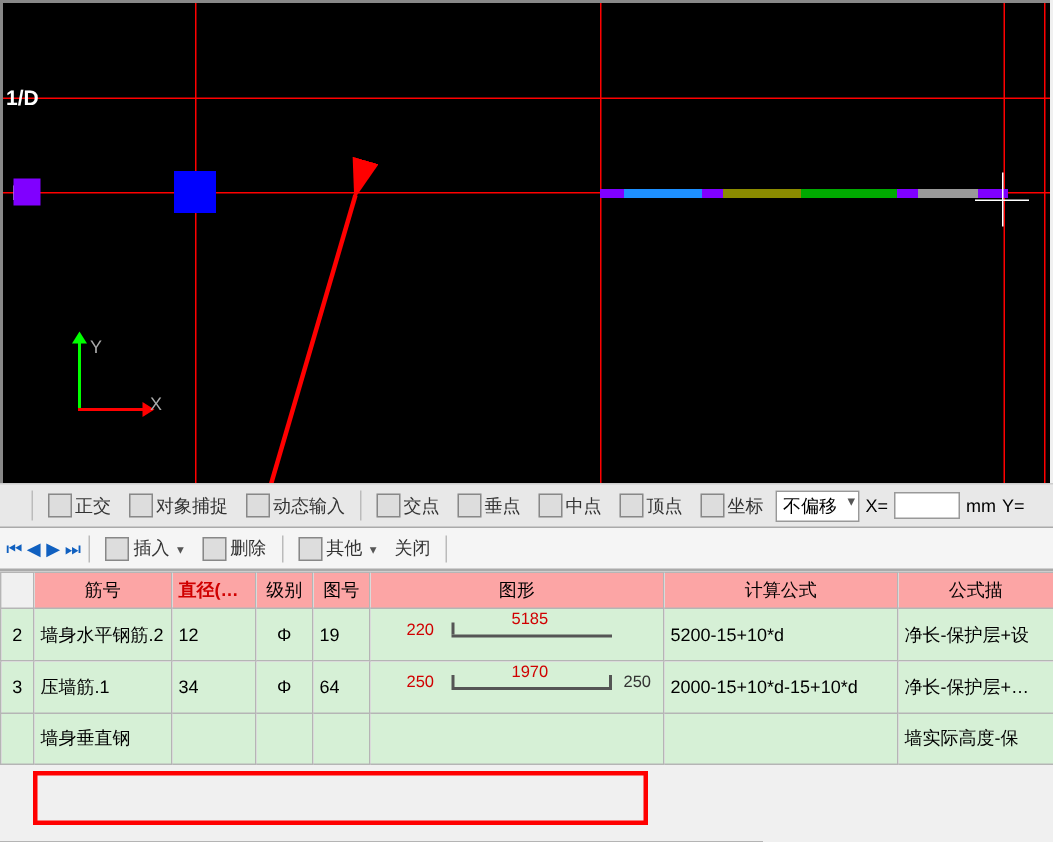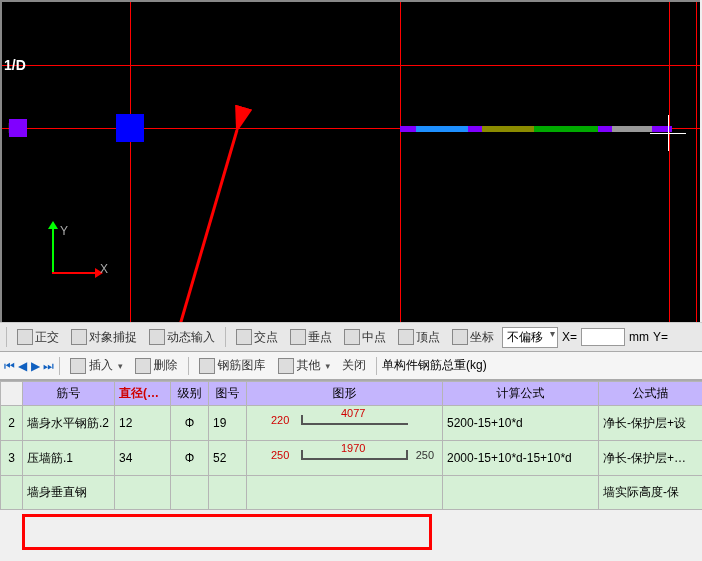--- a/index.html
+++ b/index.html
@@ -24,40 +24,40 @@
   .colored-bar { position: absolute; height: 6px; }
   .cb-blue { background: #1e90ff; }
   .cb-purple { background: #8000ff; }
   .cb-olive { background: #8b8b00; }
   .cb-green { background: #00aa00; }
   .cb-grey { background: #999; }
   .cursor-cross-h { position: absolute; height: 1px; background: #fff; }
   .cursor-cross-v { position: absolute; width: 1px; background: #fff; }
 
   
-  .statusbar { height: 30px; background: #e8e8e8; border-top: 1px solid #ccc; border-bottom: 1px solid #aaa; display: flex; align-items: center; padding: 0 4px; gap: 4px; }
+  .statusbar { height: 30px; background: #e8e8e8; border-top: 1px solid #ccc; border-bottom: 1px solid #aaa; display: flex; align-items: center; padding: 0 4px; gap: 4px; justify-content: center; }
   .s-sep { width: 1px; height: 20px; background: #bbb; margin: 0 2px; }
   .s-btn { display: flex; align-items: center; gap: 2px; padding: 2px 4px; white-space: nowrap; cursor: pointer; color: #333; }
   .s-icon { width: 16px; height: 16px; display: inline-block; border: 1px solid #888; background: #ddd; }
   .s-combo { border: 1px solid #999; background: #fff; padding: 1px 14px 1px 4px; font-size: 12px; position: relative; }
   .s-combo::after { content: "▾"; position: absolute; right: 2px; top: 0; font-size: 10px; color: #555; }
   .s-input { border: 1px solid #999; background: #fff; width: 44px; height: 18px; font-size: 12px; padding: 0 2px; }
   
   
   .toolbar2 { height: 28px; background: #f5f5f5; border-bottom: 1px solid #aaa; display: flex; align-items: center; padding: 0 4px; gap: 2px; }
   .t-sep { width: 1px; height: 18px; background: #bbb; margin: 0 3px; }
   .tbtn { display: flex; align-items: center; gap: 3px; padding: 2px 5px; cursor: pointer; color: #333; white-space: nowrap; }
   .tbtn .caret { font-size: 9px; color: #555; margin-left: 2px; }
   .nav-icon { width: 11px; height: 11px; display: inline-flex; align-items: center; justify-content: center; color: #1060c0; font-size: 12px; cursor: pointer; }
   
   
   .table-wrap { flex: 1; background: #fff; overflow: auto; border-top: 1px solid #aaa; }
   table { border-collapse: collapse; width: 100%; table-layout: fixed; }
   th, td { border: 1px solid #b5b5b5; padding: 2px 4px; font-size: 12px; white-space: nowrap; overflow: hidden; text-overflow: ellipsis; }
-  th { background: #c4b5fd; font-weight: normal; text-align: center; height: 24px; }
+  th { background: #fca5a5; font-weight: normal; text-align: center; height: 24px; }
   th.diam-head { color: #d00000; font-weight: bold; }
   td { background: #fff; height: 34px; }
   tr.even-row td { background: #d6f0d6; }
   tr.sel-row td { background: #d6f0d6; }
   td.rownum, th.rownum { width: 20px; text-align: center; background: #f0f0f0; }
   .shape-cell { position: relative; height: 30px; }
   .shape-baseline { position: absolute; left: 50px; right: 30px; top: 15px; height: 2px; background: #555; }
   .shape-baseline::before { content: ""; position: absolute; left: 0; top: -8px; width: 2px; height: 8px; background: #555; }
   .shape-baseline.with-right::after { content: ""; position: absolute; right: 0; top: -8px; width: 2px; height: 8px; background: #555; }
   .shape-num { position: absolute; color: #d00000; font-size: 11px; }
@@ -174,32 +174,27 @@
       <span>插入</span>
       <span class="caret">▾</span>
     </div>
   <div class="tbtn">
       <span class="s-icon"></span>
       <span>删除</span>
     </div>
   <div class="t-sep"></div>
   <div class="tbtn">
       <span class="s-icon"></span>
-      <span>钢筋图库</span>
-    </div>
-  <div class="tbtn">
-      <span class="s-icon"></span>
       <span>其他</span>
       <span class="caret">▾</span>
     </div>
   <div class="tbtn">
       <span>关闭</span>
     </div>
   <div class="t-sep"></div>
-  <span>单构件钢筋总重(kg)</span>
 </div>
 
 <div class="table-wrap">
   <table>
     <colgroup>
       <col style="width:22px">
         <col style="width:92px">
         <col style="width:56px">
         <col style="width:38px">
         <col style="width:38px">
@@ -223,32 +218,32 @@
       <tr class="even-row">
         <td class="rownum">2</td>
         <td>墙身水平钢筋.2</td>
         <td>12</td>
         <td style="text-align:center">Φ</td>
         <td>19</td>
         <td>
           <div class="shape-cell">
             <span class="shape-num" style="left:20px; top:6px">220</span>
             <div class="shape-baseline"></div>
-            <span class="shape-num" style="left:90px; top:-1px">4077</span>
+            <span class="shape-num" style="left:90px; top:-1px">5185</span>
           </div>
         </td>
         <td>5200-15+10*d</td>
         <td>净长-保护层+设</td>
       </tr>
       <tr class="sel-row">
         <td class="rownum">3</td>
         <td>压墙筋.1</td>
         <td>34</td>
         <td style="text-align:center">Φ</td>
-        <td>52</td>
+        <td>64</td>
         <td>
           <div class="shape-cell">
             <span class="shape-num" style="left:20px; top:6px">250</span>
             <div class="shape-baseline with-right"></div>
             <span class="shape-num" style="left:90px; top:-1px">1970</span>
             <span class="shape-num" style="right:4px; top:6px; color:#333">250</span>
           </div>
         </td>
         <td>2000-15+10*d-15+10*d</td>
         <td>净长-保护层+设定层+设定弯折</td>

